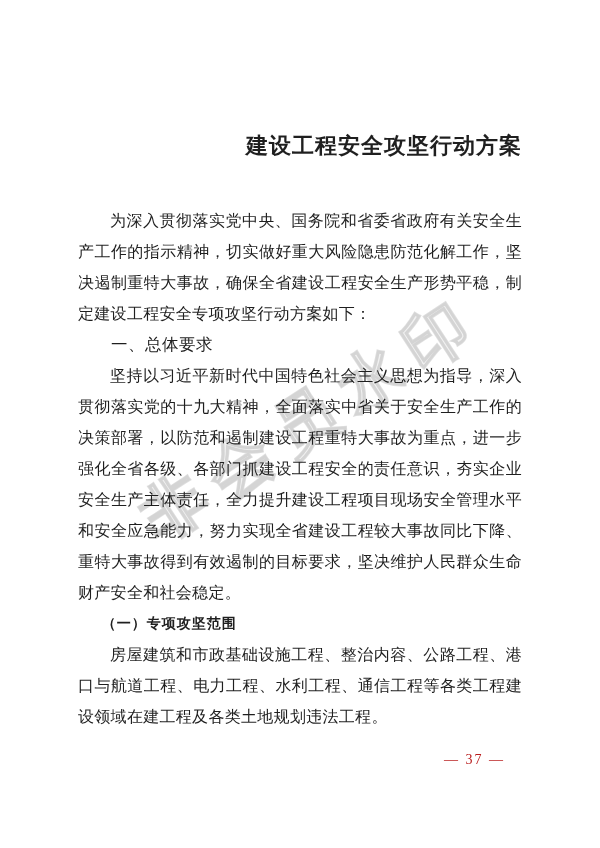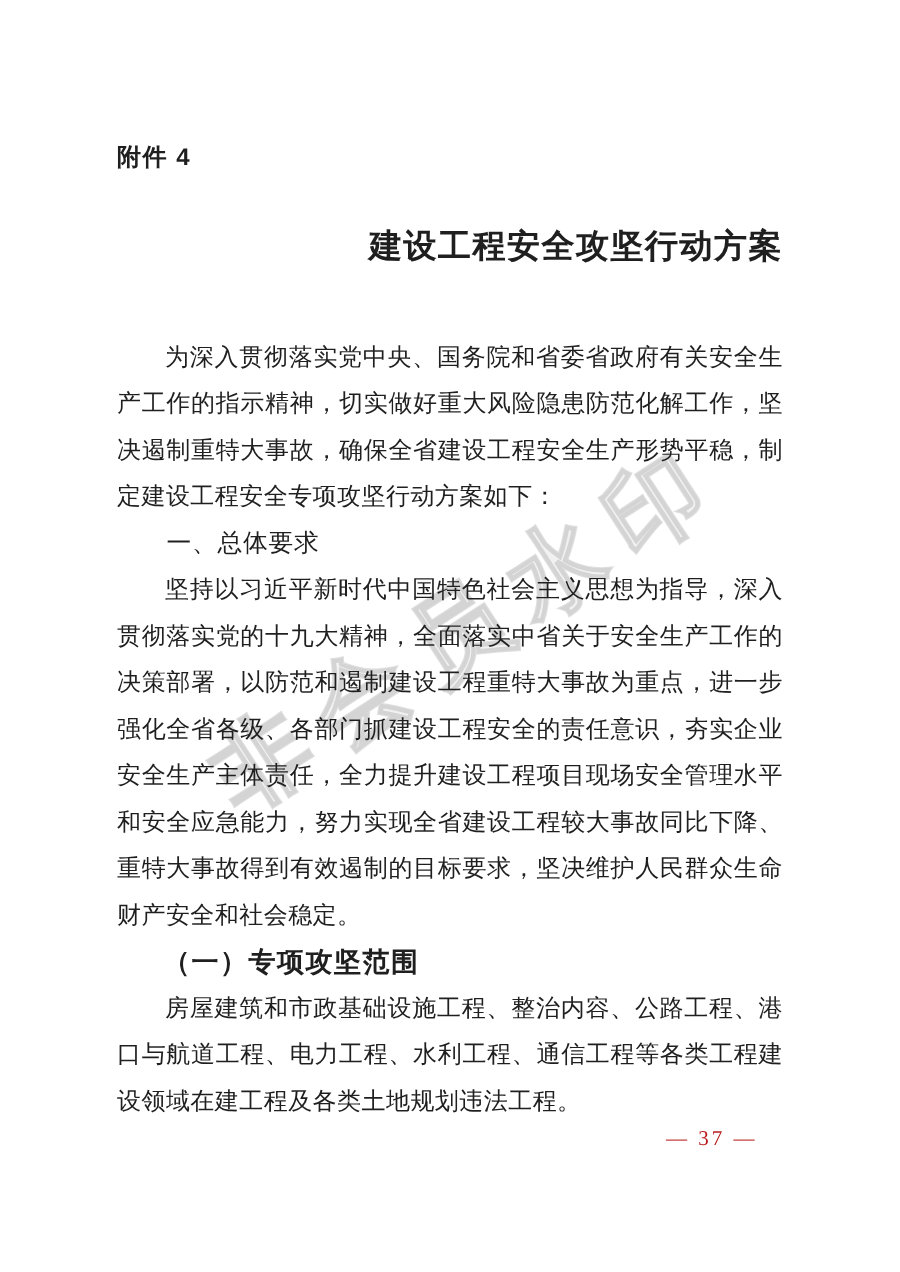--- a/index.html
+++ b/index.html
@@ -54,21 +54,21 @@
     font-family: "Liberation Sans", "DejaVu Sans", sans-serif;
     font-weight: normal;
     font-size: 16.5px;
     line-height: 31px;
     text-indent: 2em;
     letter-spacing: 0.5px;
   }
   .subsection-heading {
     margin: 0;
     font-weight: bold;
-    font-size: 18px;
+    font-size: 14px;
     line-height: 31px;
     text-indent: 1.7em;
     letter-spacing: 1px;
   }
   .watermark {
     position: absolute;
     left: 96px;
     top: 382px;
     width: 430px;
     text-align: center;
@@ -97,21 +97,20 @@
 </style>
 </head>
 <body>
 
 <div class="page">
 
   <div class="watermark">非会员水印</div>
 
   <div class="content">
 
-    <div class="attachment-label">附件 4</div>
 
     <div class="doc-title">建设工程安全攻坚行动方案</div>
 
     <p class="para intro-para">为深入贯彻落实党中央、国务院和省委省政府有关安全生产工作的指示精神，切实做好重大风险隐患防范化解工作，坚决遏制重特大事故，确保全省建设工程安全生产形势平稳，制定建设工程安全专项攻坚行动方案如下：</p>
 
     <h2 class="section-heading">一、总体要求</h2>
 
     <p class="para">坚持以习近平新时代中国特色社会主义思想为指导，深入贯彻落实党的十九大精神，全面落实中省关于安全生产工作的决策部署，以防范和遏制建设工程重特大事故为重点，进一步强化全省各级、各部门抓建设工程安全的责任意识，夯实企业安全生产主体责任，全力提升建设工程项目现场安全管理水平和安全应急能力，努力实现全省建设工程较大事故同比下降、重特大事故得到有效遏制的目标要求，坚决维护人民群众生命财产安全和社会稳定。</p>
 
 

